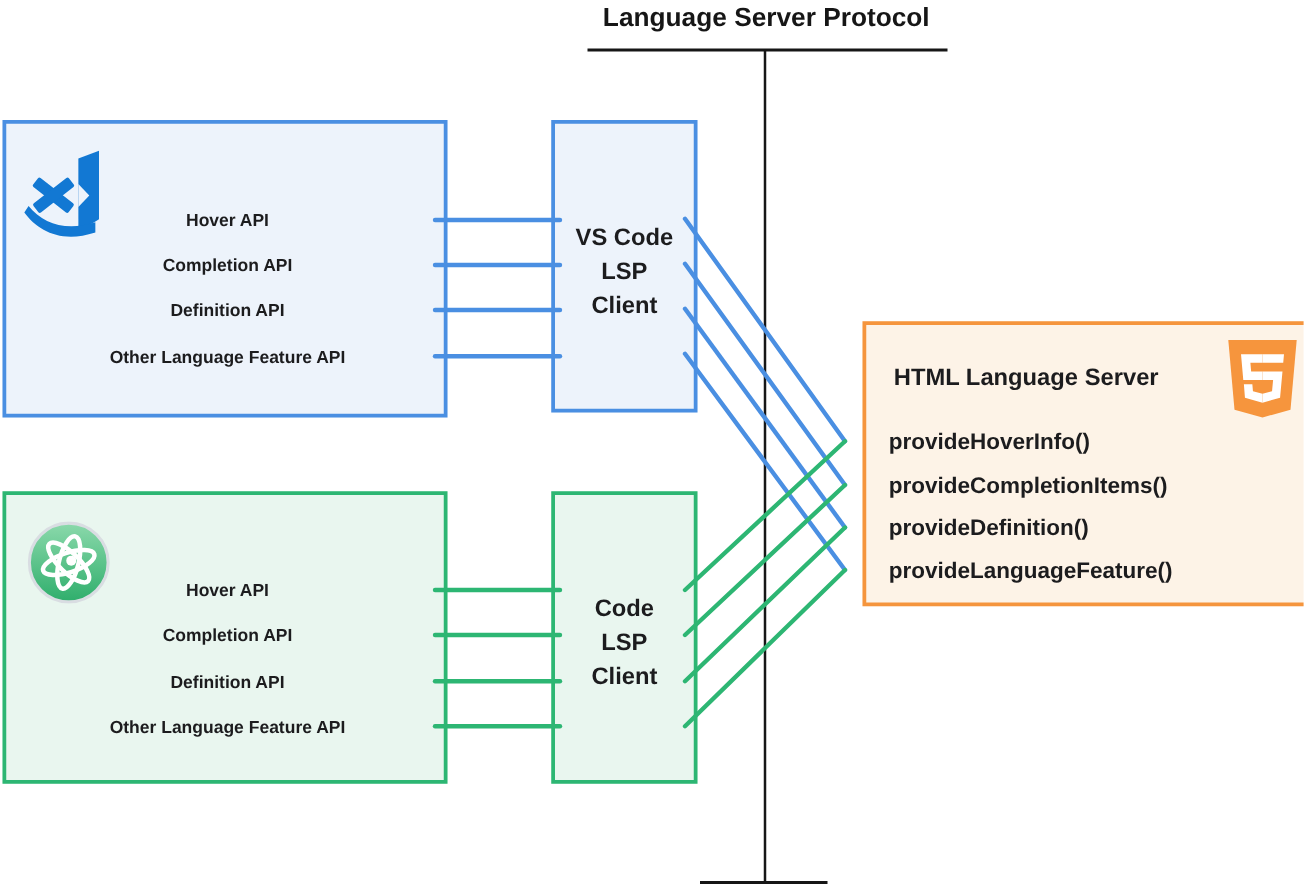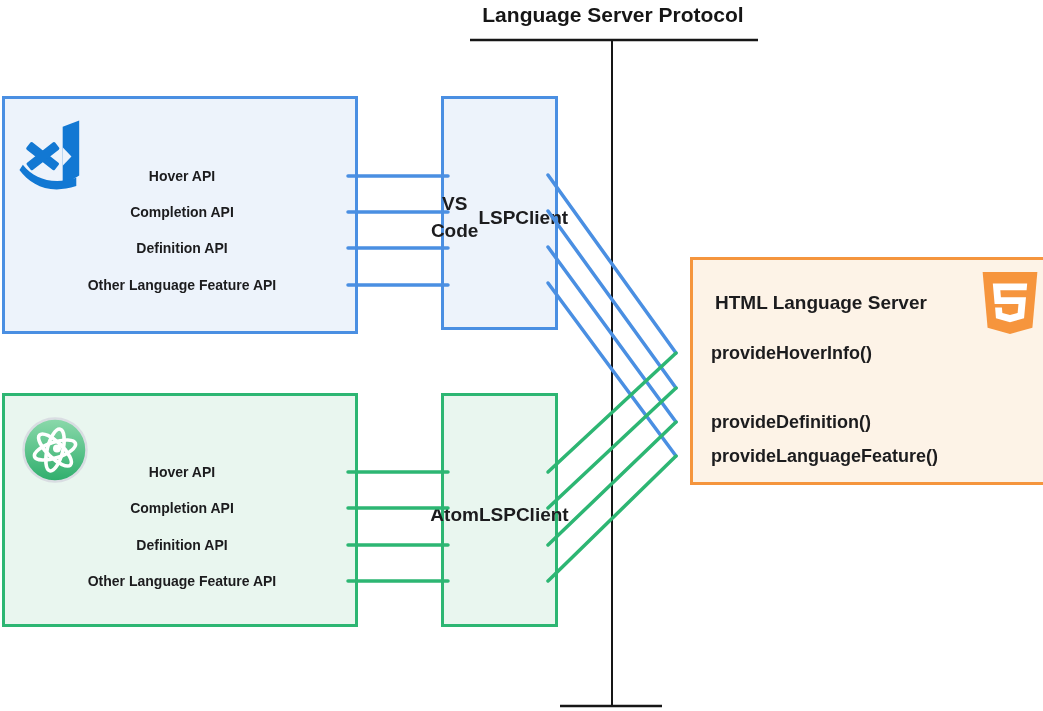--- a/index.html
+++ b/index.html
@@ -15,21 +15,21 @@
   .app-blue{left:2px;top:96px;width:356px;height:238px;border-color:#4a8fe2;background:#edf3fb;}
   .client-blue{left:441px;top:96px;width:117px;height:234px;border-color:#4a8fe2;background:#edf3fb;}
   .app-green{left:2px;top:393px;width:356px;height:234px;border-color:#2db673;background:#e9f6ef;}
   .client-green{left:441px;top:393px;width:117px;height:234px;border-color:#2db673;background:#e9f6ef;}
   .server-box{left:663px;top:257px;width:374px;height:228px;border-color:#f5953d;background:#fdf3e7;margin-left:27px;}
   .api-label{
     position:absolute;right:23px;width:300px;height:22px;line-height:22px;
     text-align:center;font-size:14px;font-weight:700;white-space:nowrap;
   }
   .client-text{
-    display:flex;flex-direction:row;align-items:center;justify-content:center;
+    display:flex;flex-direction:column;align-items:center;justify-content:center;
     width:100%;height:100%;padding-top:8px;box-sizing:border-box;
     font-size:19px;font-weight:700;line-height:27px;text-align:center;
   }
   .server-title{
     position:absolute;left:22px;top:32px;height:22px;line-height:22px;
     font-size:19px;font-weight:700;white-space:nowrap;
   }
   .method-label{
     position:absolute;left:18px;height:22px;line-height:22px;
     font-size:18px;font-weight:700;white-space:nowrap;text-align:center;
@@ -85,34 +85,35 @@
       <circle cx="35" cy="31.5" r="4" fill="#ffffff"></circle>
     </svg>
     <div class="api-label" style="top:65px;">Hover API</div>
     <div class="api-label" style="top:101px;">Completion API</div>
     <div class="api-label" style="top:138px;">Definition API</div>
     <div class="api-label" style="top:174px;">Other Language Feature API</div>
   </div>
 
   <div class="box client-green">
     <div class="client-text">
-      <span>Atom</span>
+      <span>Code</span>
       <span>LSP</span>
       <span>Client</span>
     </div>
   </div>
 
   <div class="box server-box">
     <div class="server-title">HTML Language Server</div>
     <svg class="logo" style="left:286px;top:8px;" width="62" height="70" viewBox="0 0 512 512">
       <path fill="#f6953d" d="M30 0h452l-41 460-185 52-185-52z"></path>
       <path fill="#ffffff" d="M256 208h-75l-5-58h80V94H114l15 171h127zm0 147l-63-17-4-45h-56l7 89 116 32z"></path>
       <path fill="#ffffff" d="M256 208v57h70l-7 73-63 17v59l116-32 16-174zm0-114v56h137l5-56z"></path>
     </svg>
     <div class="method-label" style="top:82px;">provideHoverInfo()</div>
+    <div class="method-label" style="top:117px;">provideCompletionItems()</div>
     <div class="method-label" style="top:185px;">provideLanguageFeature()</div>
     <div class="method-label" style="top:151px;">provideDefinition()</div>
   </div>
 
   <svg class="lines-layer">
 
     <g stroke="#161616" stroke-width="2.4">
       <line x1="470" y1="40" x2="758" y2="40"></line>
       <line x1="612" y1="40" x2="612" y2="706" stroke-width="2"></line>
       <line x1="560" y1="706" x2="662" y2="706"></line>

